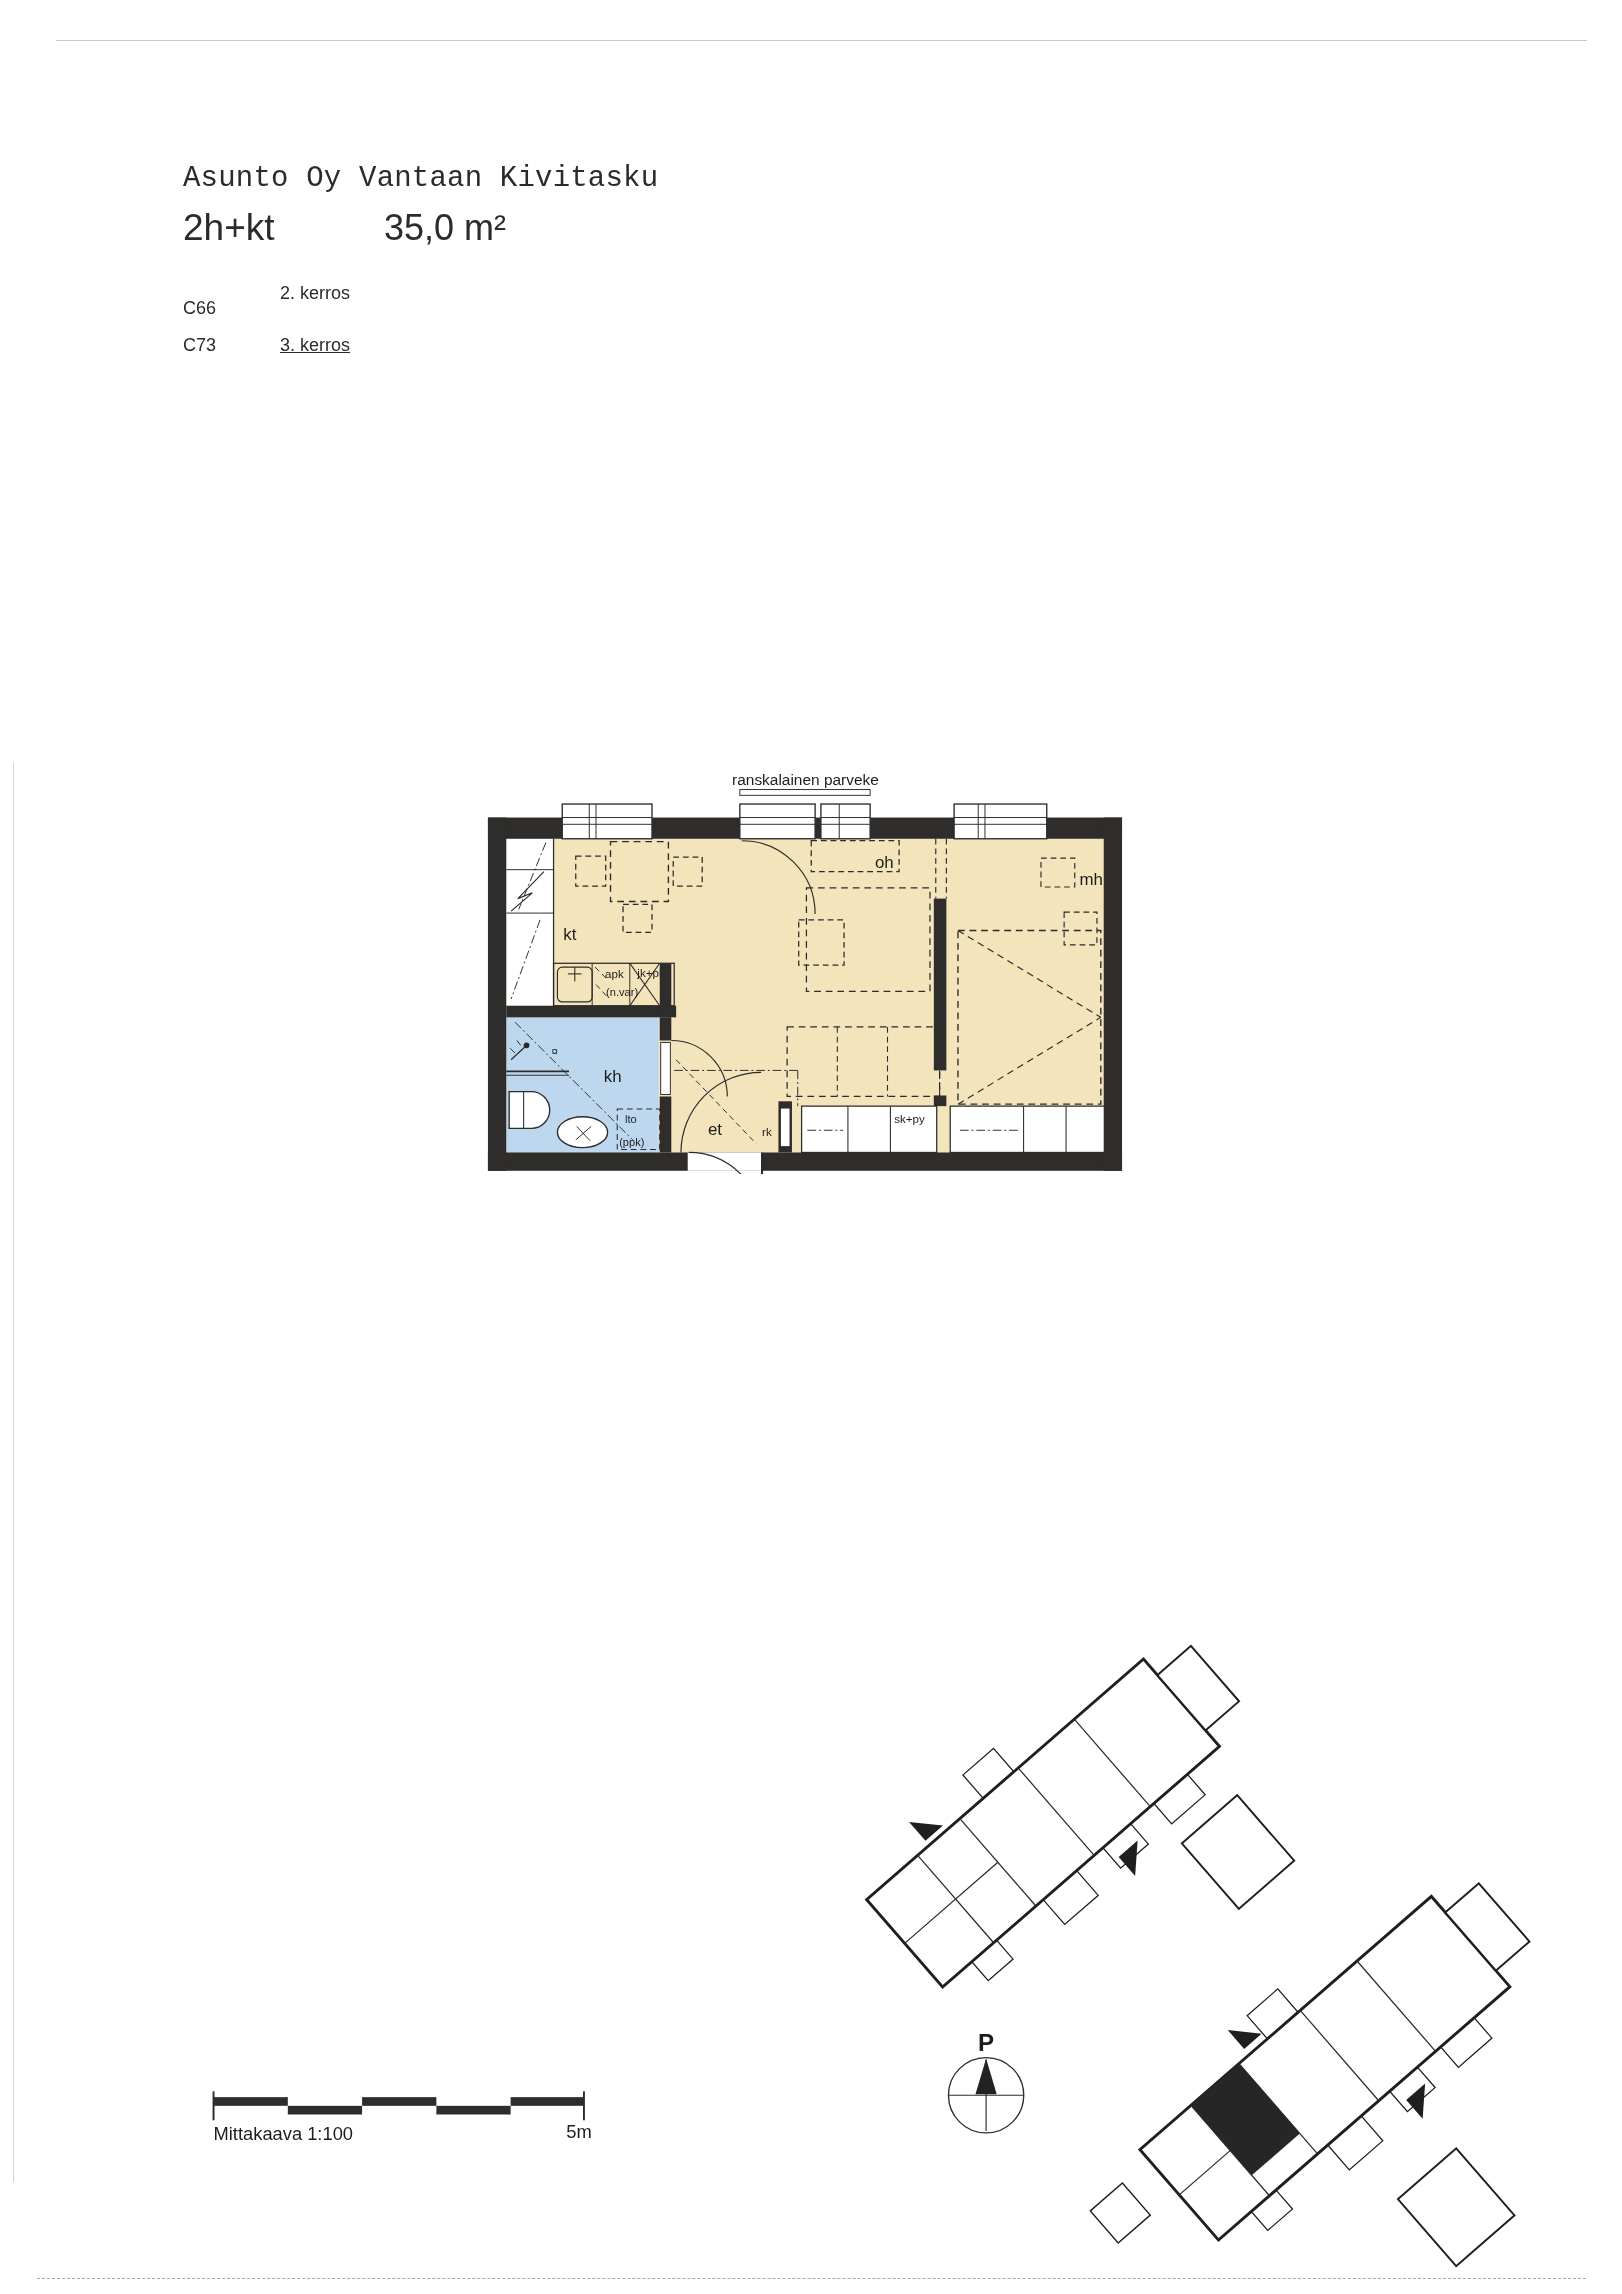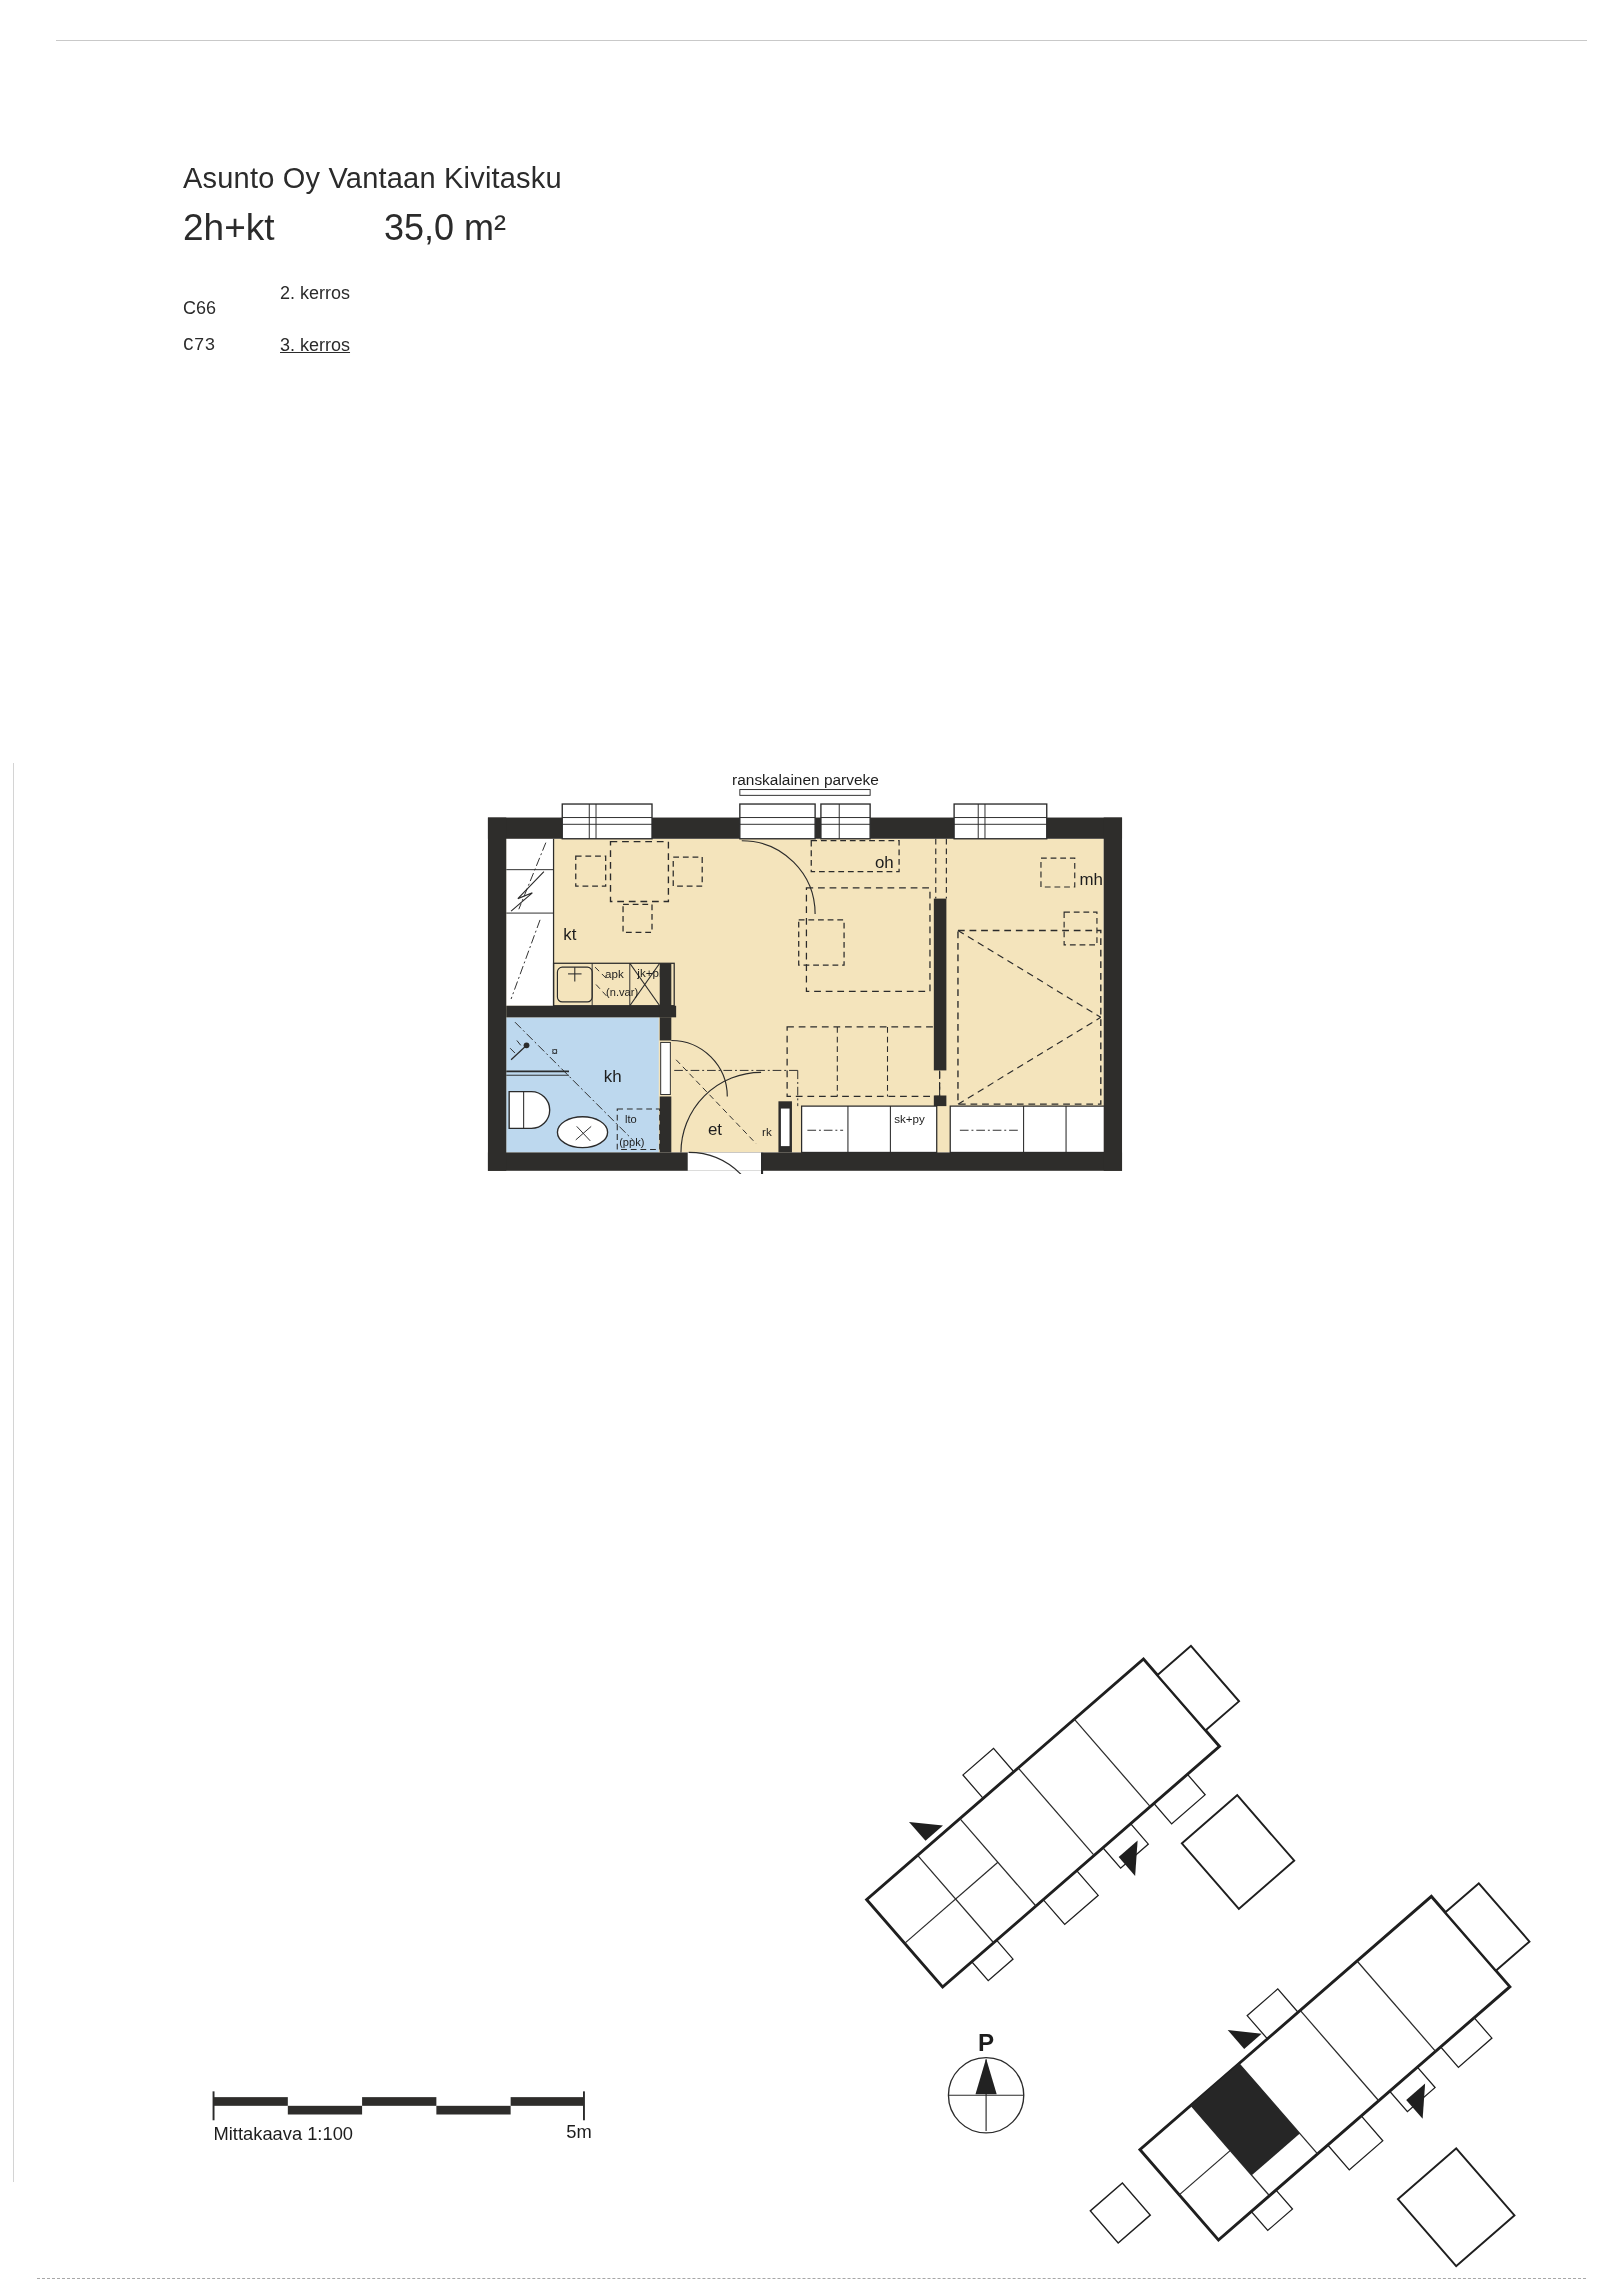--- a/index.html
+++ b/index.html
@@ -9,27 +9,27 @@
     background:#ffffff;
     overflow:hidden;
     font-family:"Liberation Sans", sans-serif;
     color:#2b2b2b;
   }
   
   .scan-top{position:absolute;left:56px;top:40px;width:1531px;border-top:1.4px solid #c9c9c9;}
   .scan-bottom{position:absolute;left:37px;top:2278px;width:1549px;border-top:1.9px dashed #a8a8a8;}
   .scan-left{position:absolute;left:12.6px;top:763px;height:1419px;border-left:1.4px solid #d4d4d4;}
 
-  .hdr-company{position:absolute;left:183px;top:162px;font-size:29px;letter-spacing:0.2px;}
+  .hdr-company{position:absolute;left:183px;top:162px;font-size:29px;letter-spacing:0.2px;font-family:Liberation Mono, monospace;}
   .hdr-type{position:absolute;left:183px;top:207px;font-size:37px;}
   .hdr-area{position:absolute;left:372px;top:207px;font-size:36px;margin-left:12px;}
   .hdr-unit{position:absolute;font-size:18px;}
   .u-code1{left:183px;top:298px;}
   .u-floor1{left:280px;top:283px;}
-  .u-code2{left:183px;top:335px;font-family:Liberation Mono, monospace;}
+  .u-code2{left:183px;top:335px;}
   .u-floor2{left:280px;top:335px;text-decoration:underline;}
 
   svg{position:absolute;}
   svg text{font-family:"Liberation Sans", sans-serif;fill:#1d1d1d;}
   .t-room{font-size:17.5px;}
   .t-sm{font-size:12px;}
   .t-xs{font-size:11.5px;}
   .t-balcony{font-size:16px;}
   .t-north{font-size:25px;font-weight:bold;}
   .t-scale{font-size:19px;}

